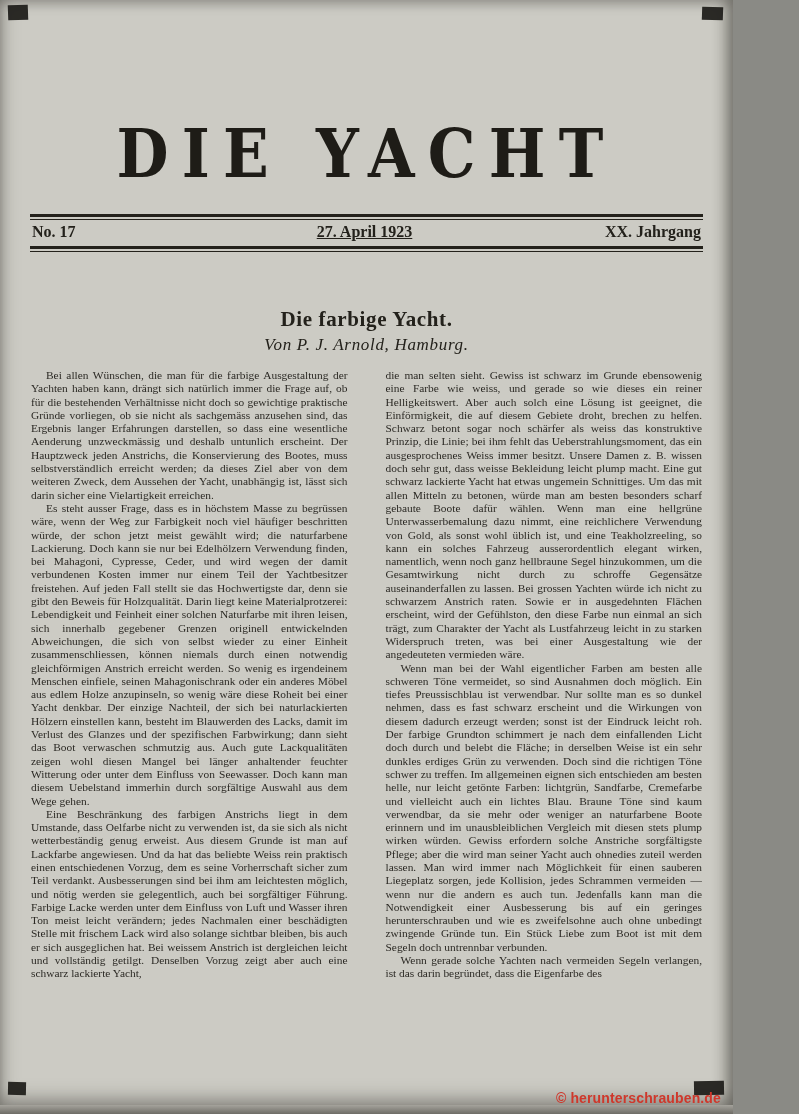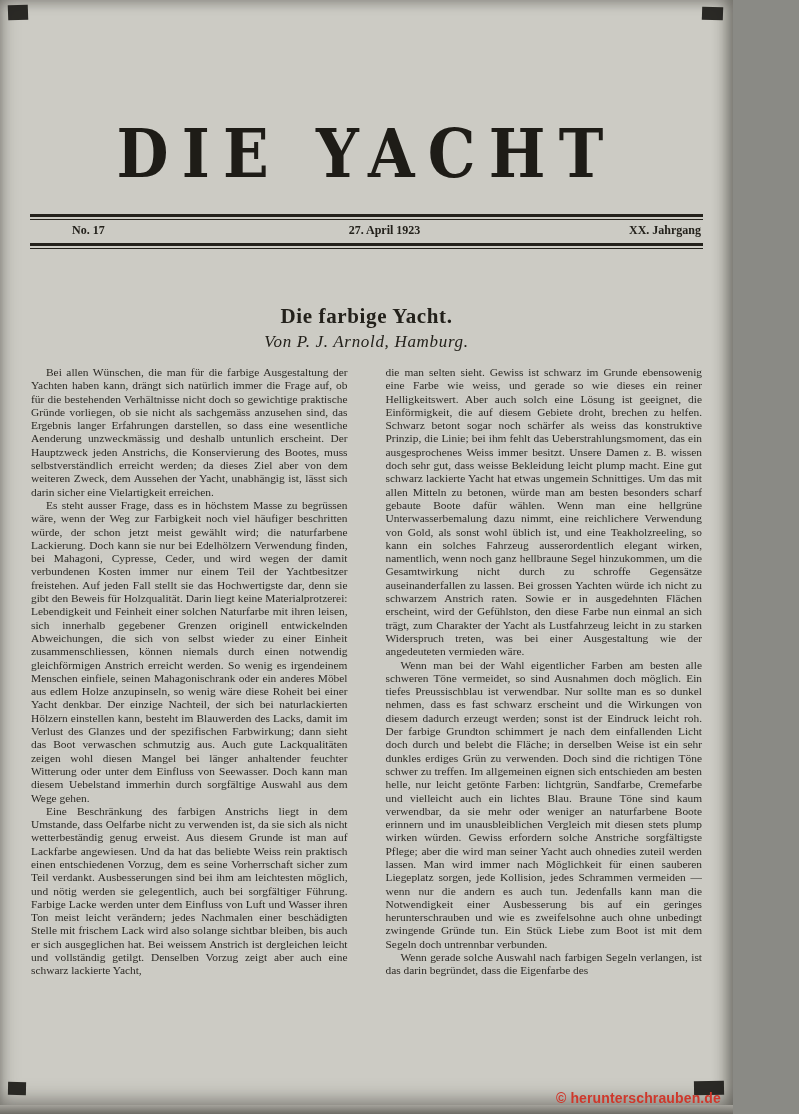--- a/index.html
+++ b/index.html
@@ -33,23 +33,23 @@
     letter-spacing:.22em;
     transform:scaleY(1.12);
     color:#1e1c17;
   }
   .rulebox{margin:26px 30px 0 30px;}
   .rule{height:0;border-top:3px solid #23211b;position:relative;}
   .rule:after{content:"";position:absolute;left:0;right:0;top:2px;border-top:1px solid #23211b;}
   .issue-row{
     display:flex;align-items:center;justify-content:space-between;
     padding:6px 2px 5px 2px;
-    font-weight:bold;font-size:12px;color:#23211b;margin-left:40px;
+    font-weight:bold;font-size:16px;color:#23211b;
   }
-  .issue-row .center{position:absolute;left:0;right:4px;text-align:center;}
+  .issue-row .center{position:absolute;left:0;right:4px;text-align:center;text-decoration:underline;}
   .issue-row{position:relative;}
 
   
   .article-head{text-align:center;margin-top:58px;color:#23211b;}
   .article-title{font-size:21px;font-weight:bold;letter-spacing:.03em;}
   .article-part{font-size:12.5px;font-weight:bold;margin-top:6px;}
   .article-byline{font-size:17px;margin-top:3px;letter-spacing:.04em;font-style:italic;}
 
   
   .columns{
@@ -106,19 +106,19 @@
 
   <div class="columns">
     <div class="col col-left">
         <p class="body-par">Bei allen Wünschen, die man für die farbige Ausgestaltung der Yachten haben kann, drängt sich natürlich immer die Frage auf, ob für die bestehenden Verhältnisse nicht doch so gewichtige praktische Gründe vorliegen, ob sie nicht als sachgemäss anzusehen sind, das Ergebnis langer Erfahrungen darstellen, so dass eine wesentliche Aenderung unzweckmässig und deshalb untunlich erscheint. Der Hauptzweck jeden Anstrichs, die Konservierung des Bootes, muss selbstverständlich erreicht werden; da dieses Ziel aber von dem weiteren Zweck, dem Aussehen der Yacht, unabhängig ist, lässt sich darin sicher eine Vielartigkeit erreichen.</p>
         <p class="body-par">Es steht ausser Frage, dass es in höchstem Masse zu begrüssen wäre, wenn der Weg zur Farbigkeit noch viel häufiger beschritten würde, der schon jetzt meist gewählt wird; die naturfarbene Lackierung. Doch kann sie nur bei Edelhölzern Verwendung finden, bei Mahagoni, Cypresse, Ceder, und wird wegen der damit verbundenen Kosten immer nur einem Teil der Yachtbesitzer freistehen. Auf jeden Fall stellt sie das Hochwertigste dar, denn sie gibt den Beweis für Holzqualität. Darin liegt keine Materialprotzerei: Lebendigkeit und Feinheit einer solchen Naturfarbe mit ihren leisen, sich innerhalb gegebener Grenzen originell entwickelnden Abweichungen, die sich von selbst wieder zu einer Einheit zusammenschliessen, können niemals durch einen notwendig gleichförmigen Anstrich erreicht werden. So wenig es irgendeinem Menschen einfiele, seinen Mahagonischrank oder ein anderes Möbel aus edlem Holze anzupinseln, so wenig wäre diese Roheit bei einer Yacht denkbar. Der einzige Nachteil, der sich bei naturlackierten Hölzern einstellen kann, besteht im Blauwerden des Lacks, damit im Verlust des Glanzes und der spezifischen Farbwirkung; dann sieht das Boot verwaschen schmutzig aus. Auch gute Lackqualitäten zeigen wohl diesen Mangel bei länger anhaltender feuchter Witterung oder unter dem Einfluss von Seewasser. Doch kann man diesem Uebelstand immerhin durch sorgfältige Auswahl aus dem Wege gehen.</p>
         <p class="body-par">Eine Beschränkung des farbigen Anstrichs liegt in dem Umstande, dass Oelfarbe nicht zu verwenden ist, da sie sich als nicht wetterbeständig genug erweist. Aus diesem Grunde ist man auf Lackfarbe angewiesen. Und da hat das beliebte Weiss rein praktisch einen entschiedenen Vorzug, dem es seine Vorherrschaft sicher zum Teil verdankt. Ausbesserungen sind bei ihm am leichtesten möglich, und nötig werden sie gelegentlich, auch bei sorgfältiger Führung. Farbige Lacke werden unter dem Einfluss von Luft und Wasser ihren Ton meist leicht verändern; jedes Nachmalen einer beschädigten Stelle mit frischem Lack wird also solange sichtbar bleiben, bis auch er sich ausgeglichen hat. Bei weissem Anstrich ist dergleichen leicht und vollständig getilgt. Denselben Vorzug zeigt aber auch eine schwarz lackierte Yacht,</p>
       </div>
     <div class="col col-right">
         <p class="body-par">die man selten sieht. Gewiss ist schwarz im Grunde ebensowenig eine Farbe wie weiss, und gerade so wie dieses ein reiner Helligkeitswert. Aber auch solch eine Lösung ist geeignet, die Einförmigkeit, die auf diesem Gebiete droht, brechen zu helfen. Schwarz betont sogar noch schärfer als weiss das konstruktive Prinzip, die Linie; bei ihm fehlt das Ueberstrahlungsmoment, das ein ausgesprochenes Weiss immer besitzt. Unsere Damen z. B. wissen doch sehr gut, dass weisse Bekleidung leicht plump macht. Eine gut schwarz lackierte Yacht hat etwas ungemein Schnittiges. Um das mit allen Mitteln zu betonen, würde man am besten besonders scharf gebaute Boote dafür wählen. Wenn man eine hellgrüne Unterwasserbemalung dazu nimmt, eine reichlichere Verwendung von Gold, als sonst wohl üblich ist, und eine Teakholzreeling, so kann ein solches Fahrzeug ausserordentlich elegant wirken, namentlich, wenn noch ganz hellbraune Segel hinzukommen, um die Gesamtwirkung nicht durch zu schroffe Gegensätze auseinanderfallen zu lassen. Bei grossen Yachten würde ich nicht zu schwarzem Anstrich raten. Sowie er in ausgedehnten Flächen erscheint, wird der Gefühlston, den diese Farbe nun einmal an sich trägt, zum Charakter der Yacht als Lustfahrzeug leicht in zu starken Widerspruch treten, was bei einer Ausgestaltung wie der angedeuteten vermieden wäre.</p>
         <p class="body-par">Wenn man bei der Wahl eigentlicher Farben am besten alle schweren Töne vermeidet, so sind Ausnahmen doch möglich. Ein tiefes Preussischblau ist verwendbar. Nur sollte man es so dunkel nehmen, dass es fast schwarz erscheint und die Wirkungen von diesem dadurch erzeugt werden; sonst ist der Eindruck leicht roh. Der farbige Grundton schimmert je nach dem einfallenden Licht doch durch und belebt die Fläche; in derselben Weise ist ein sehr dunkles erdiges Grün zu verwenden. Doch sind die richtigen Töne schwer zu treffen. Im allgemeinen eignen sich entschieden am besten helle, nur leicht getönte Farben: lichtgrün, Sandfarbe, Cremefarbe und vielleicht auch ein lichtes Blau. Braune Töne sind kaum verwendbar, da sie mehr oder weniger an naturfarbene Boote erinnern und im unausbleiblichen Vergleich mit diesen stets plump wirken würden. Gewiss erfordern solche Anstriche sorgfältigste Pflege; aber die wird man seiner Yacht auch ohnedies zuteil werden lassen. Man wird immer nach Möglichkeit für einen sauberen Liegeplatz sorgen, jede Kollision, jedes Schrammen vermeiden — wenn nur die andern es auch tun. Jedenfalls kann man die Notwendigkeit einer Ausbesserung bis auf ein geringes herunterschrauben und wie es zweifelsohne auch ohne unbedingt zwingende Gründe tun. Ein Stück Liebe zum Boot ist mit dem Segeln doch untrennbar verbunden.</p>
-        <p class="body-par">Wenn gerade solche Auswahl nach farbigen Segeln verlangen, ist das darin begründet, dass die Eigenfarbe des</p>
+        <p class="body-par">Wenn gerade solche Yachten nach vermeiden Segeln verlangen, ist das darin begründet, dass die Eigenfarbe des</p>
       </div>
   </div>
 
   <div class="watermark">© herunterschrauben.de</div>
 
 </div>
 
 </body></html>

